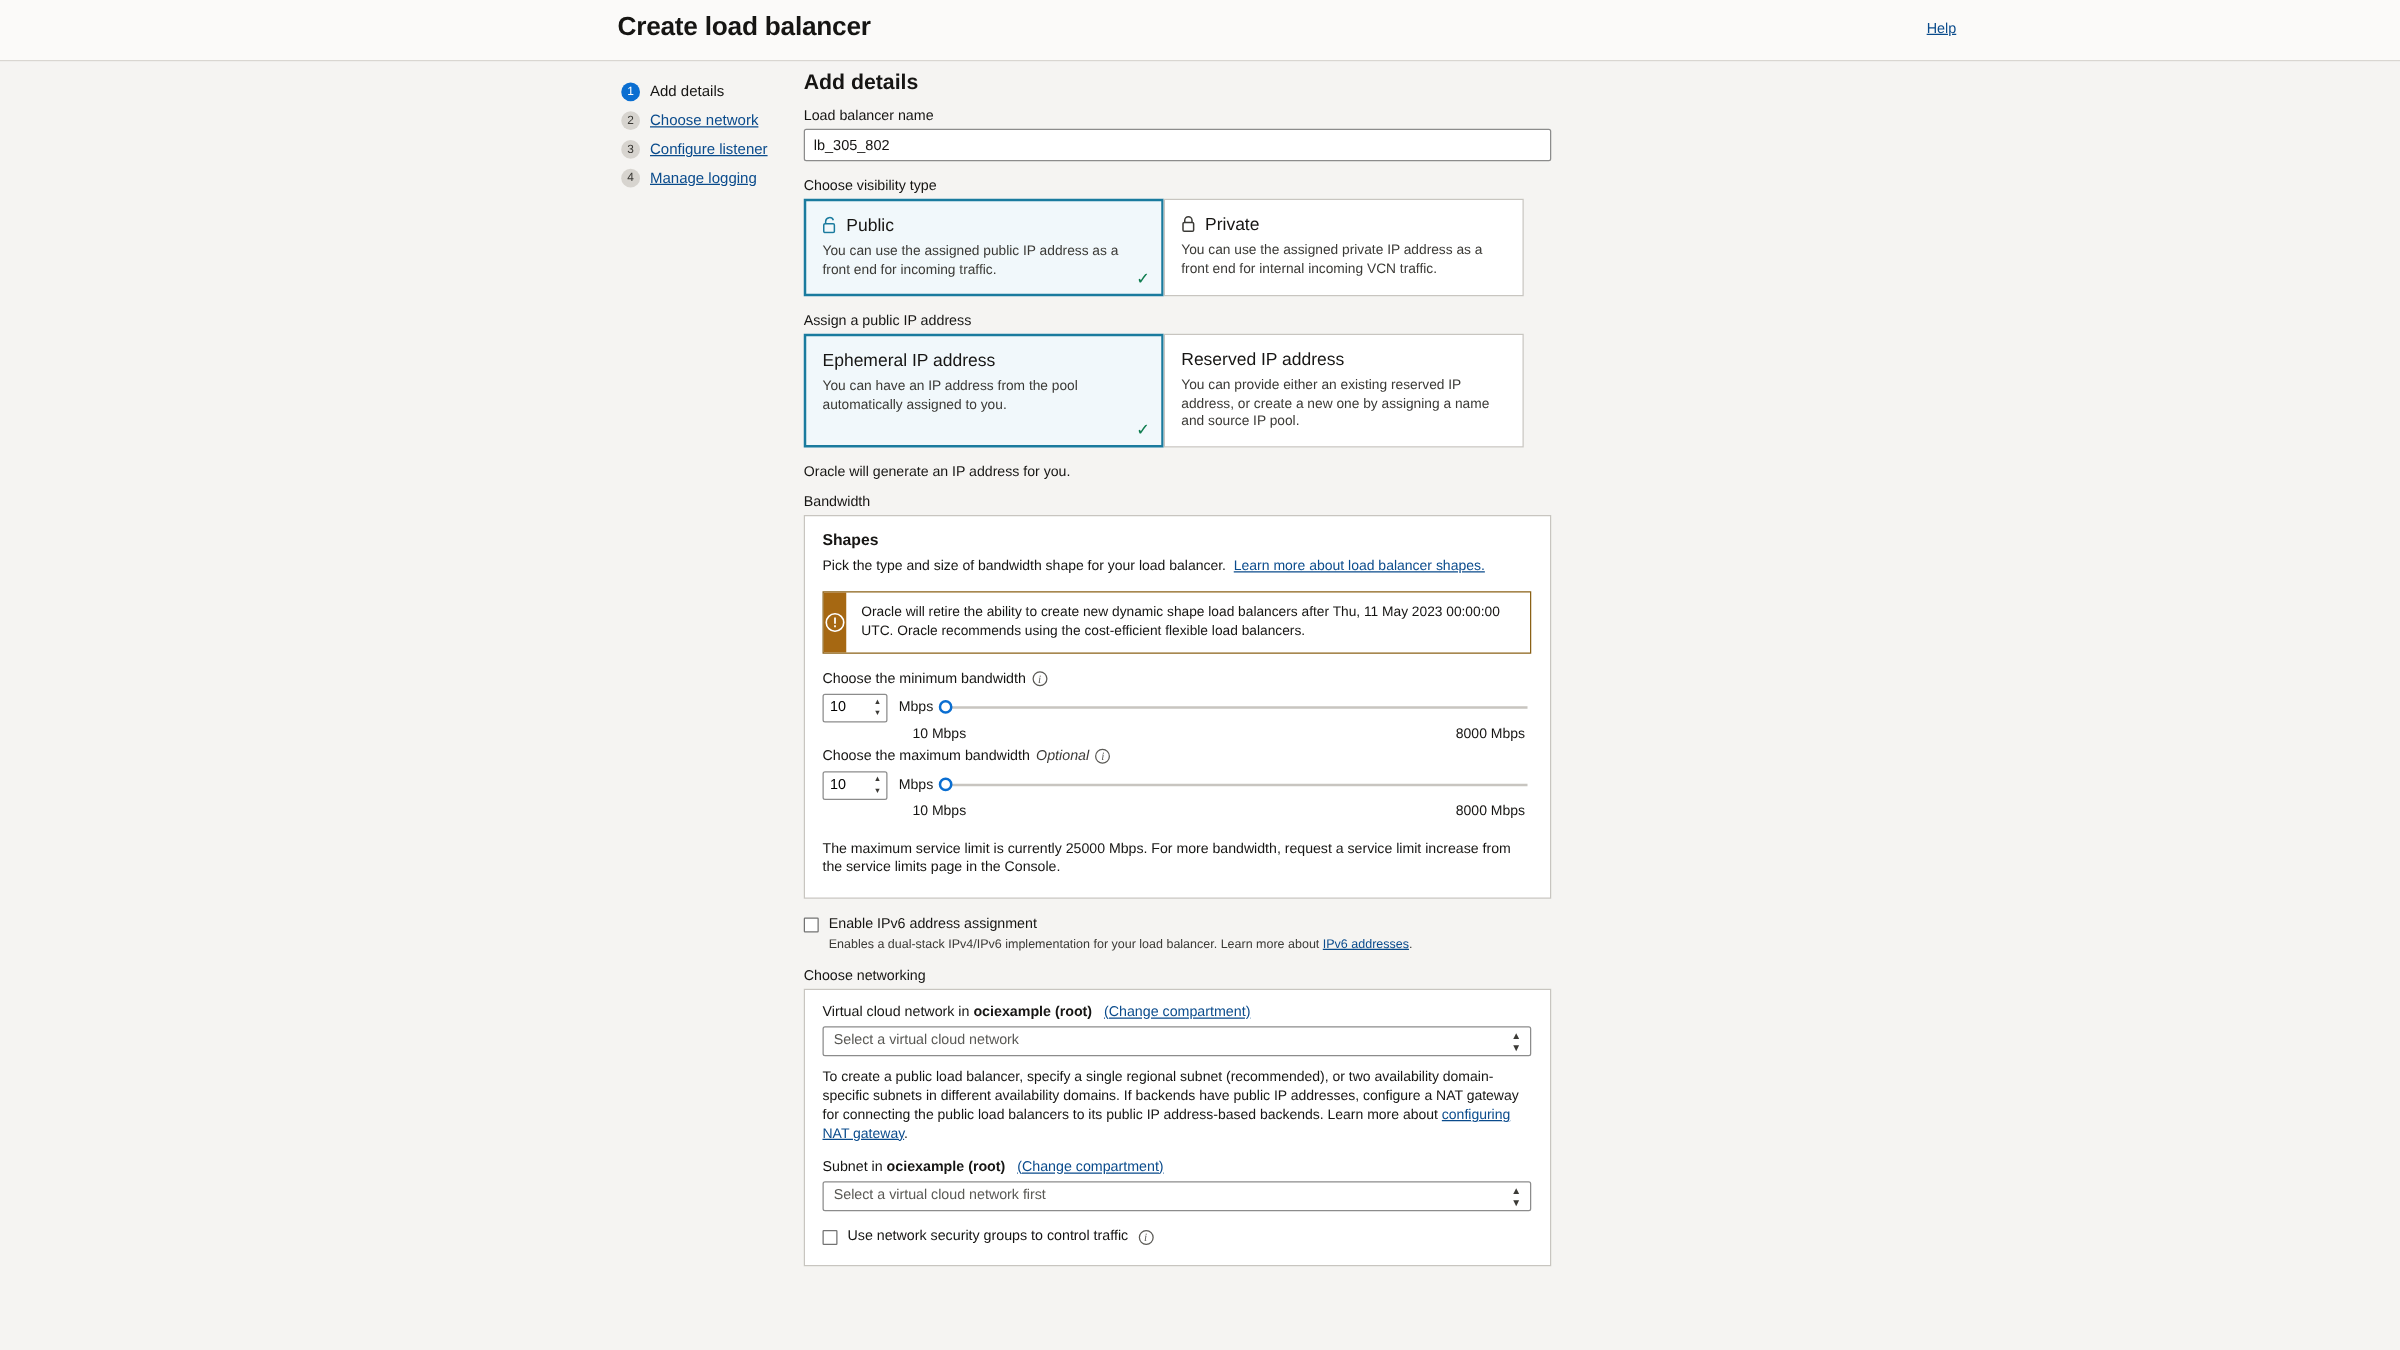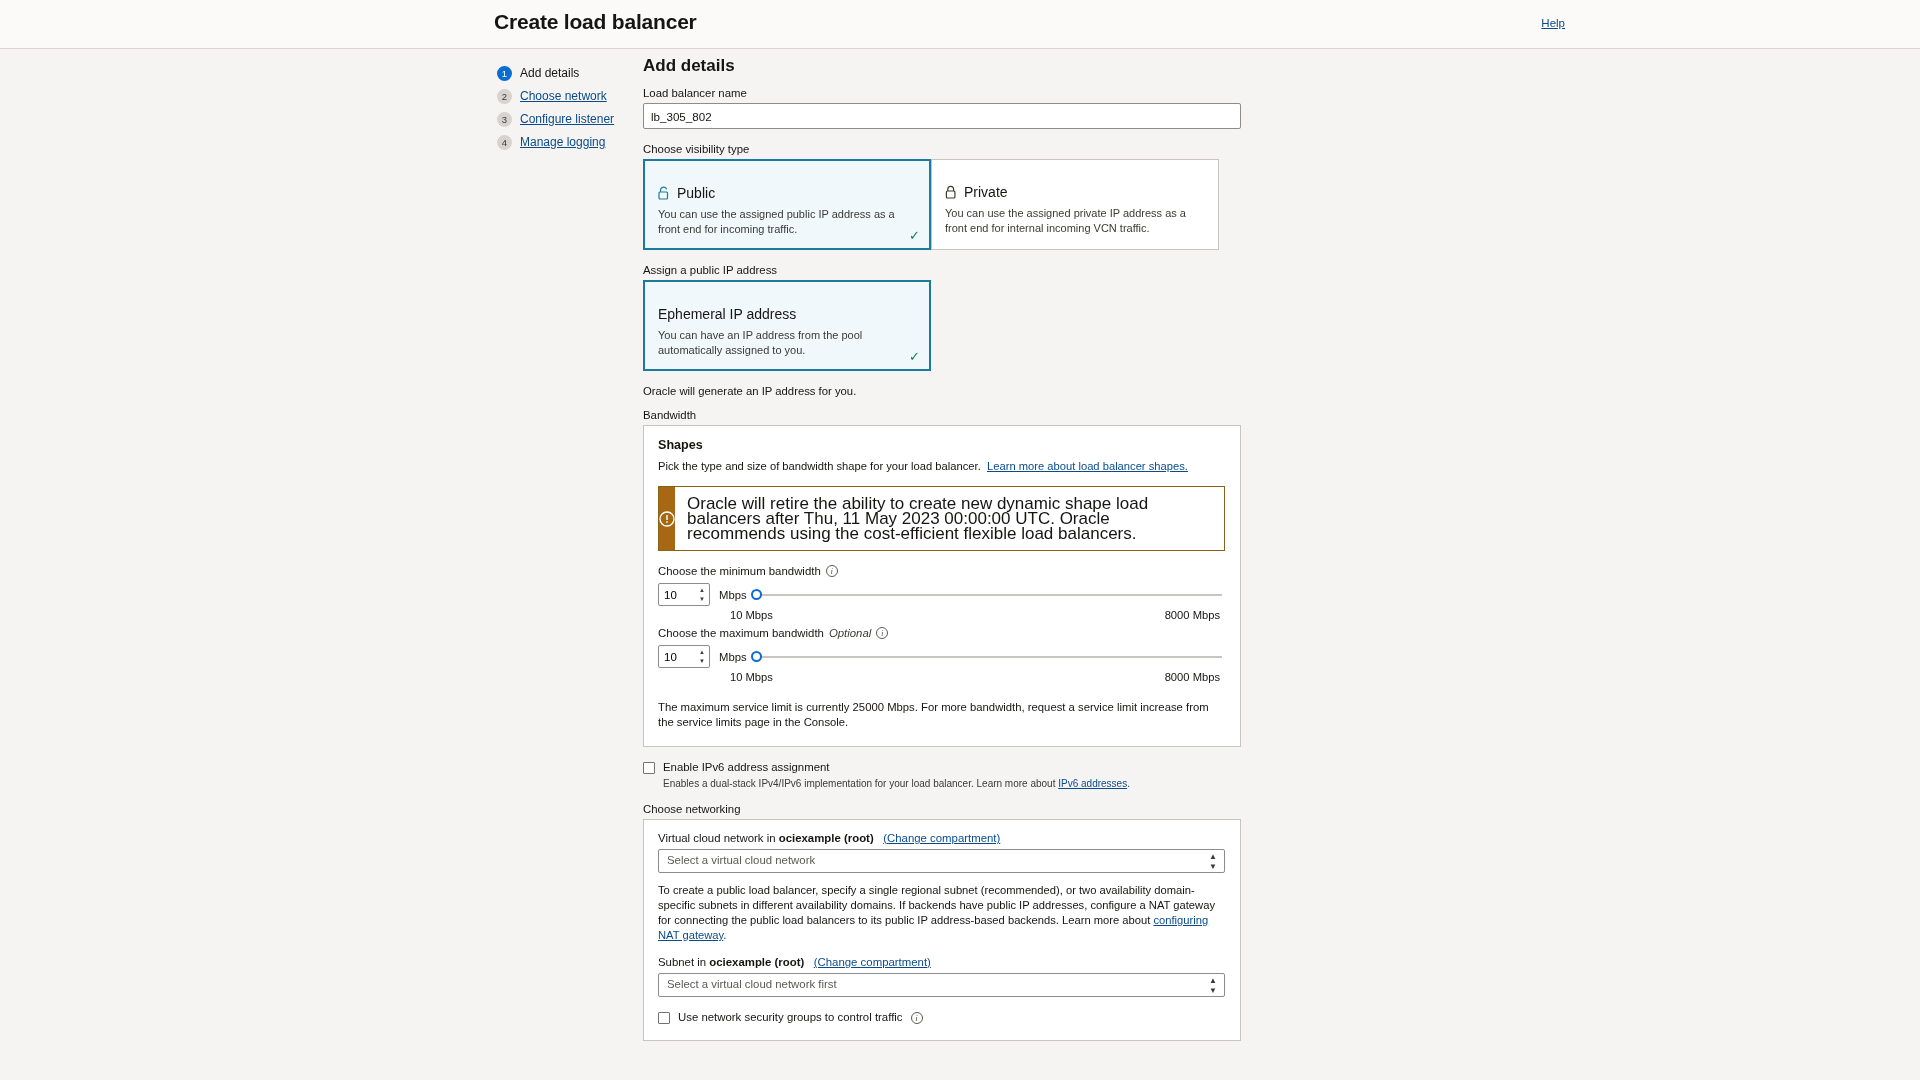--- a/index.html
+++ b/index.html
@@ -67,21 +67,21 @@
     border: 1px solid #8c8c8c; border-radius: 2px; background: #fff;
     color: #161513;
   }
 
   
   .cards { display: flex; width: 598px; margin-top: 2px; }
   .card {
     position: relative;
     width: 288px; background: #fff;
     border: 1px solid #c8c5c0;
-    padding: 24px 13px 12px 13px;
+    padding: 11px 13px 12px 13px;
   }
   .card.selected { border: 2px solid #1a7b9e; background: #f1f8fb; }
   .card .card-title {
     font-size: 14px; color: #161513; margin-bottom: 6px;
     display: flex; align-items: center; gap: 7px;
   }
   .card .card-desc { font-size: 11px; line-height: 14.5px; color: #3b3a36; }
   .check {
     position: absolute; right: 9px; bottom: 6px;
     color: #0f7d4f; font-size: 13px; line-height: 1;
@@ -103,21 +103,21 @@
   .alert {
     display: flex; width: 567px; border: 1px solid #8a6116;
     background: #fff; margin-bottom: 14px;
   }
   .alert-icon {
     width: 30px; background: #a66812; color: #fff;
     display: flex; align-items: center; justify-content: center;
     font-size: 15px; font-weight: bold;
   }
   .alert-body {
-    padding: 9px 12px; font-size: 17px; line-height: 15px; color: #161513;
+    padding: 9px 12px; font-size: 11px; line-height: 15px; color: #161513;
   }
 
   .slider-label { font-size: 11.4px; margin-bottom: 6px; display: flex; align-items: center; gap: 5px; }
   .italic { font-style: italic; color: #3b3a36; }
   .info-icon {
     display: inline-flex; width: 12px; height: 12px; border-radius: 50%;
     border: 1px solid #5a5955; color: #5a5955;
     font-size: 9px; line-height: 10px; align-items: center; justify-content: center;
     font-family: "Liberation Serif", serif; font-style: italic;
   }
@@ -245,20 +245,24 @@
 
     <div style="height:14px"></div>
 
     <label class="field-label">Assign a public IP address</label>
     <div class="cards">
       <div class="card selected" style="min-height:74px">
         <div class="card-title">Ephemeral IP address</div>
         <div class="card-desc">You can have an IP address from the pool automatically assigned to you.</div>
         <div class="check">✓</div>
       </div>
+      <div class="card" style="min-height:74px">
+        <div class="card-title">Reserved IP address</div>
+        <div class="card-desc">You can provide either an existing reserved IP address, or create a new one by assigning a name and source IP pool.</div>
+      </div>
     </div>
 
     <div class="note">Oracle will generate an IP address for you.</div>
 
     <label class="group-label">Bandwidth</label>
     <div class="panel">
       <div class="panel-title">Shapes</div>
       <div class="panel-sub">
         <span>Pick the type and size of bandwidth shape for your load balancer.</span>
         &nbsp;<span class="link">Learn more about load balancer shapes.</span>

